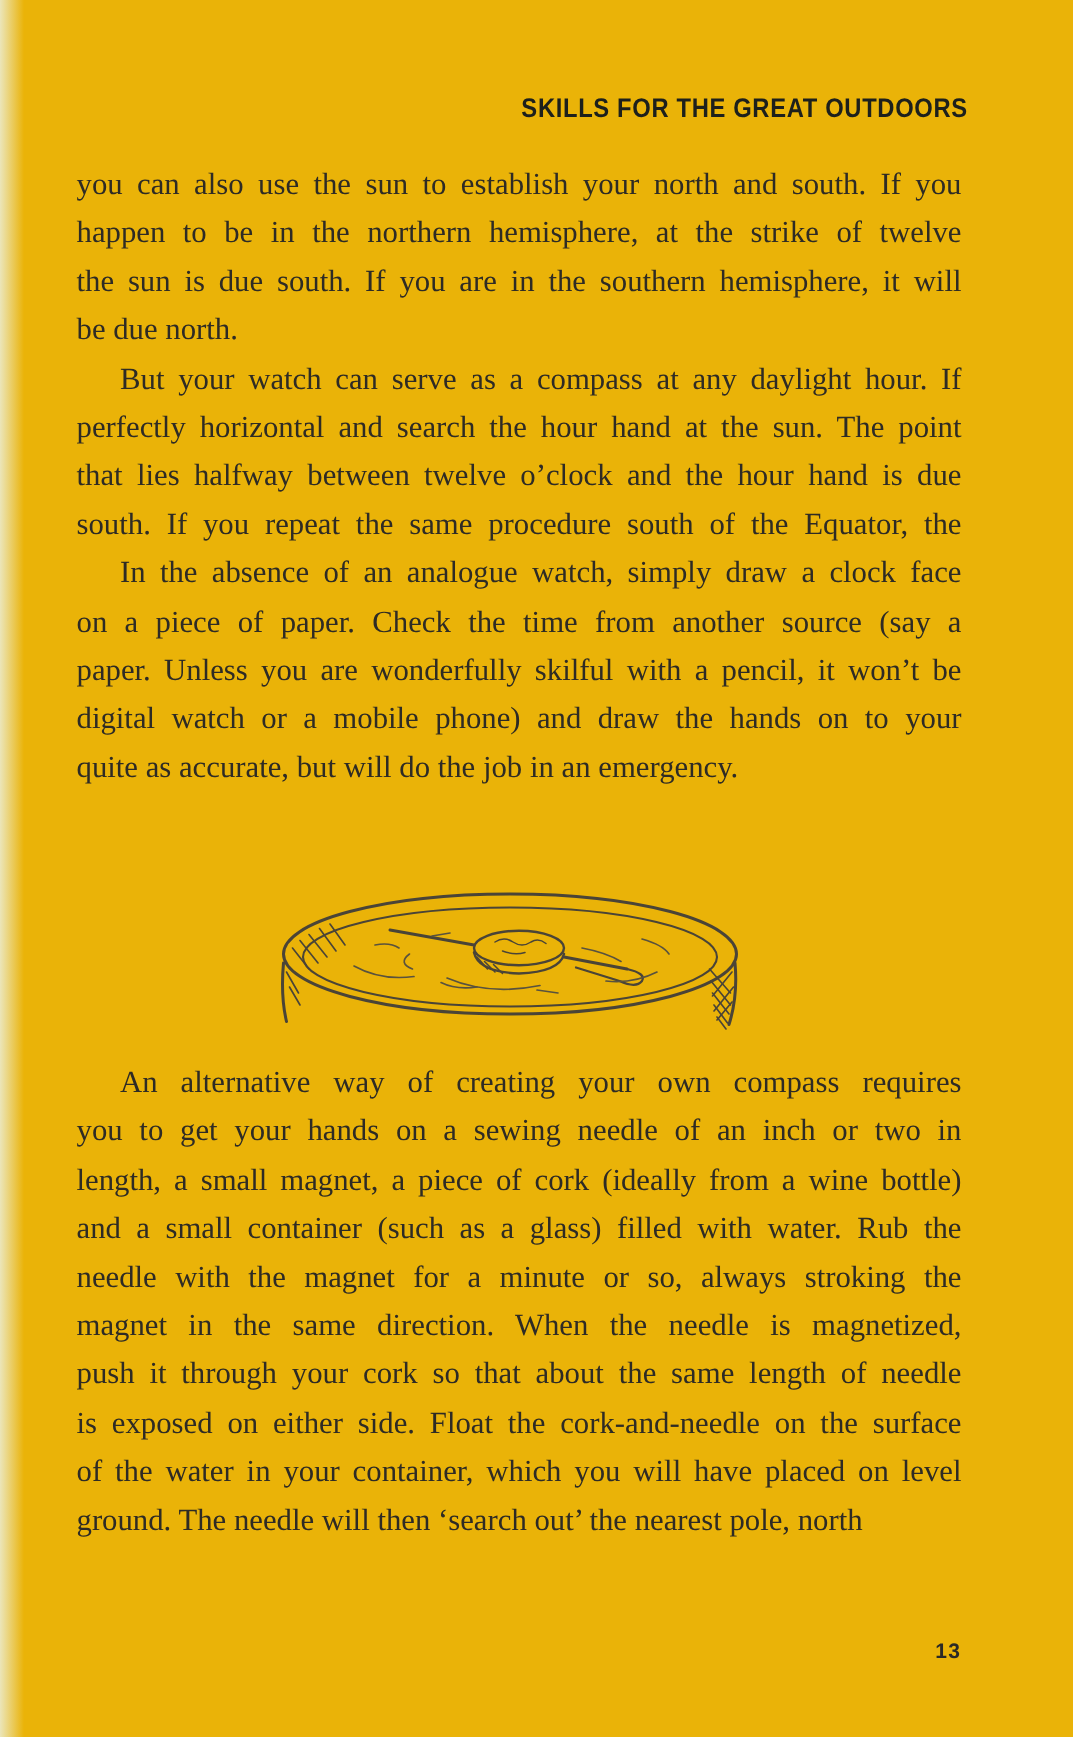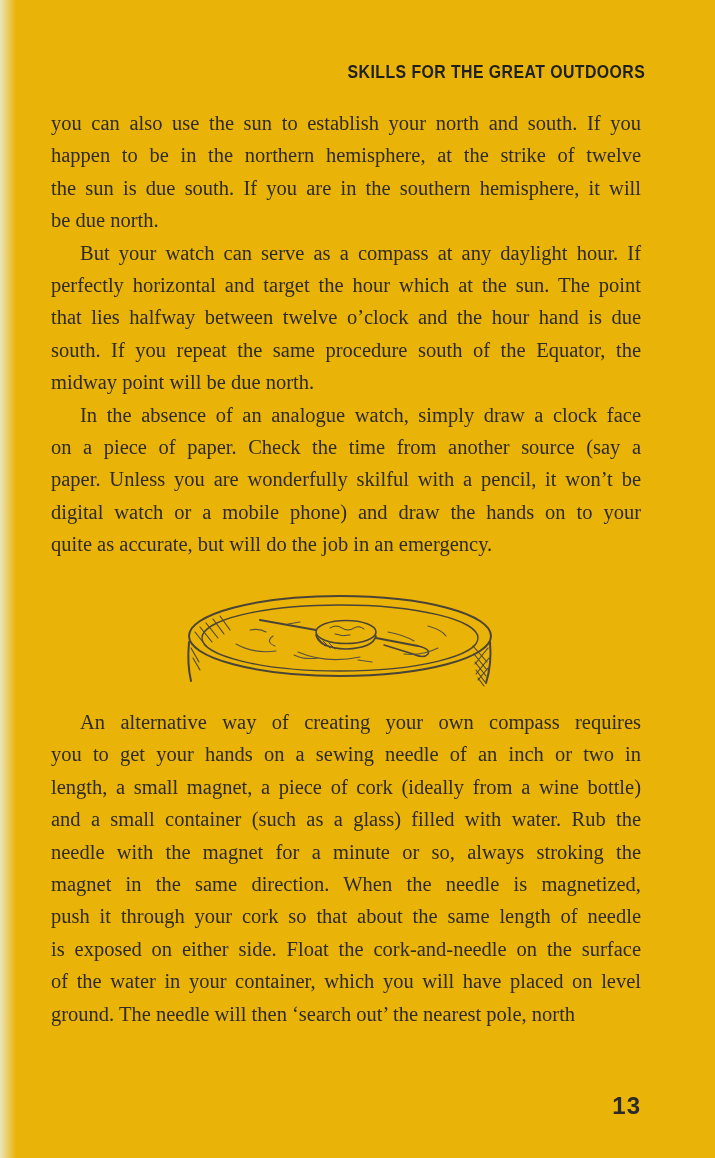--- a/index.html
+++ b/index.html
@@ -56,21 +56,21 @@
   .figure {
     position: absolute;
     left: 178px; top: 588px;
     width: 322px; height: 112px;
   }
   .page-number {
     position: absolute;
     right: 74px; top: 1092px;
     font-family: "Liberation Sans", sans-serif;
     font-weight: bold;
-    font-size: 24px;
+    font-size: 14px;
     letter-spacing: 1px;
     color: #2b2a26;
   }
 </style>
 </head>
 <body>
 
 <div class="page">
 
   <div class="edge-tint"></div>
@@ -79,24 +79,23 @@
 
   <div class="text-block" id="text-upper">
       <div class="para">
         <div class="line">you can also use the sun to establish your north and south. If you</div>
         <div class="line">happen to be in the northern hemisphere, at the strike of twelve</div>
         <div class="line">the sun is due south. If you are in the southern hemisphere, it will</div>
         <div class="line last">be due north.</div>
       </div>
       <div class="para indent">
         <div class="line">But your watch can serve as a compass at any daylight hour. If</div>
-        <div class="line">perfectly horizontal and target the hour which at the sun. The point</div>
+        <div class="line">perfectly horizontal and search the hour hand at the sun. The point</div>
         <div class="line">that lies halfway between twelve o’clock and the hour hand is due</div>
         <div class="line">south. If you repeat the same procedure south of the Equator, the</div>
-        <div class="line last">midway point will be due north.</div>
       </div>
       <div class="para indent">
         <div class="line">In the absence of an analogue watch, simply draw a clock face</div>
         <div class="line">on a piece of paper. Check the time from another source (say a</div>
         <div class="line">paper. Unless you are wonderfully skilful with a pencil, it won’t be</div>
         <div class="line">digital watch or a mobile phone) and draw the hands on to your</div>
         <div class="line last">quite as accurate, but will do the job in an emergency.</div>
       </div>
     </div>
 

